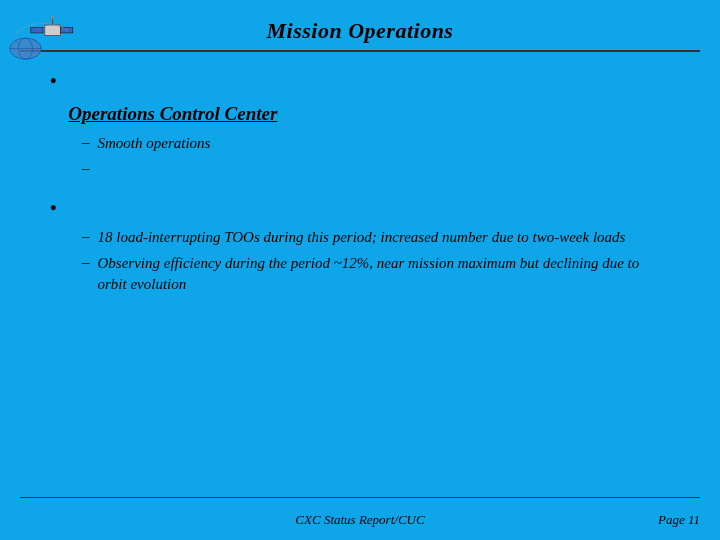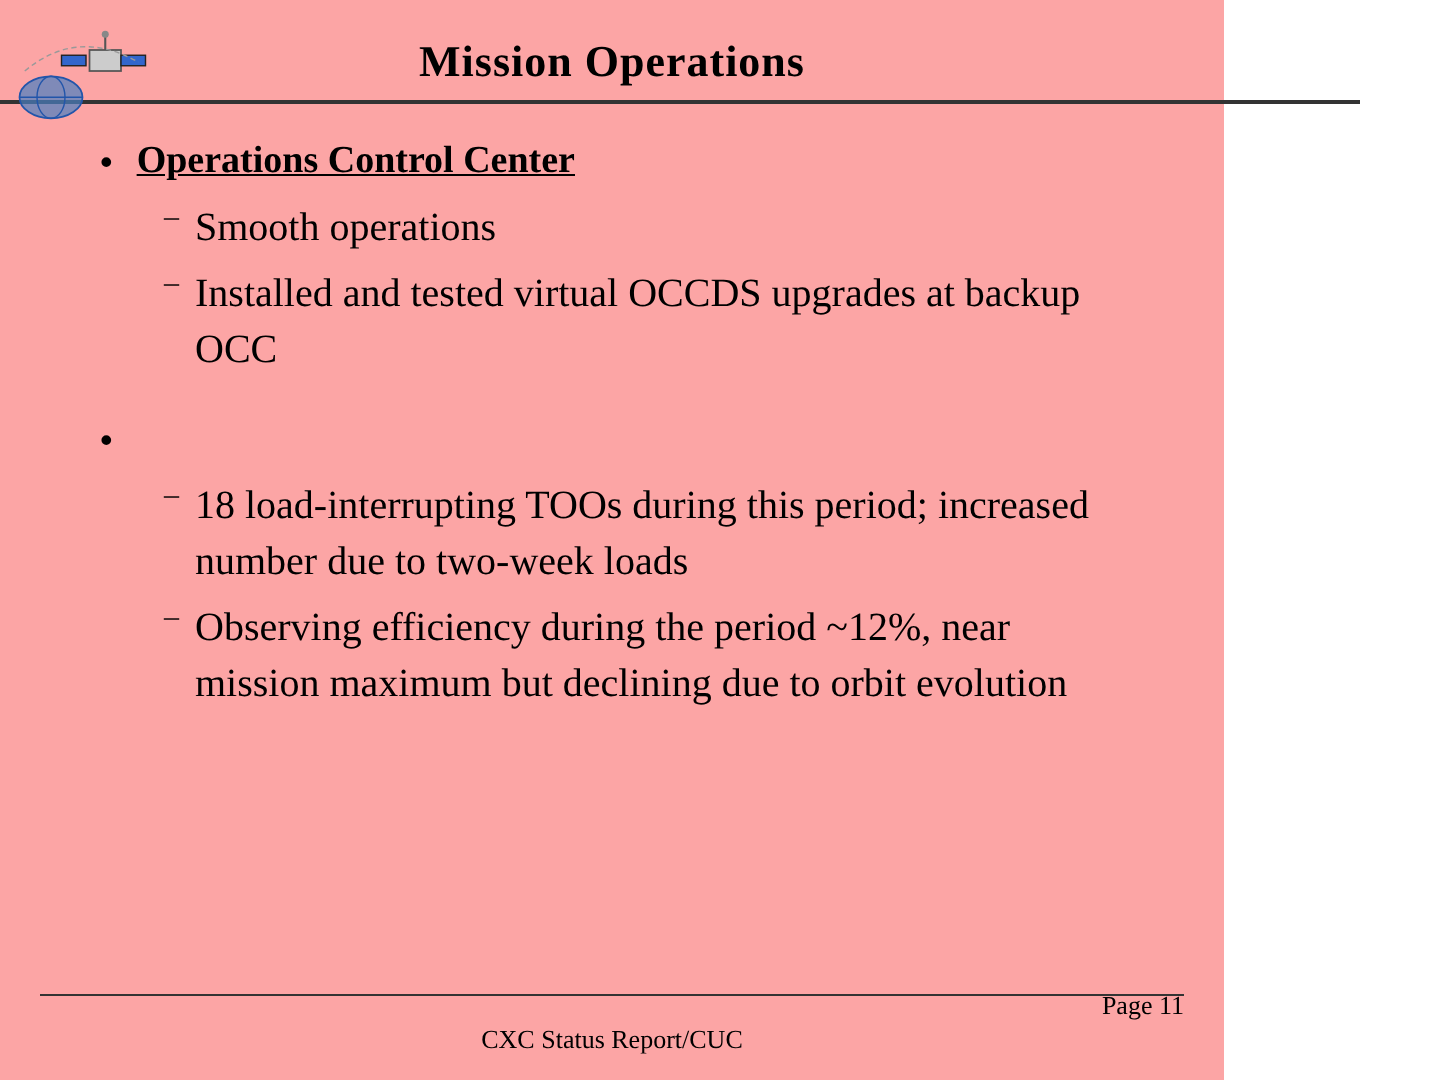--- a/index.html
+++ b/index.html
@@ -11,25 +11,26 @@
     body {
       width: 720px;
       height: 540px;
       background: #ffffff;
       font-family: 'Times New Roman', Times, serif;
       overflow: hidden;
       position: relative;
     }
 
     .slide-container {
-      width: 612px;
+      width: 720px;
       height: 540px;
-      background: #fca5a5;
+      background: #0ea5e9;
       position: relative;
       padding: 0;
+      font-style: italic;
     }
 
     
     .satellite-icon {
       position: absolute;
       top: 8px;
       left: 8px;
       width: 70px;
       height: 55px;
     }
@@ -76,20 +77,21 @@
       margin-top: 1px;
       flex-shrink: 0;
       color: #000;
     }
 
     .bullet-title {
       font-size: 19px;
       font-weight: bold;
       color: #000000;
       text-decoration: underline;
+      margin-top: 33px;
     }
 
     .sub-items {
       margin-left: 32px;
     }
 
     .sub-item {
       display: flex;
       align-items: flex-start;
       margin-bottom: 5px;
@@ -97,21 +99,21 @@
 
     .dash {
       font-size: 15px;
       margin-right: 8px;
       flex-shrink: 0;
       color: #000;
       margin-top: 1px;
     }
 
     .sub-item-text {
-      font-size: 20px;
+      font-size: 15px;
       color: #000000;
       line-height: 1.4;
     }
 
     
     .footer-divider {
       position: absolute;
       bottom: 42px;
       left: 20px;
       right: 20px;
@@ -124,21 +126,21 @@
       bottom: 12px;
       left: 0;
       right: 0;
       text-align: center;
       font-size: 13px;
       color: #000;
     }
 
     .footer-right {
       position: absolute;
-      bottom: 29px;
+      bottom: 12px;
       right: 20px;
       font-size: 13px;
       color: #000;
     }
   </style>
 </head>
 <body>
 
 <div class="slide-container">
 
@@ -175,21 +177,20 @@
         <span class="bullet-dot">•</span>
         <span class="bullet-title">Operations Control Center</span>
       </div>
       <div class="sub-items">
         <div class="sub-item">
           <span class="dash">–</span>
           <span class="sub-item-text">Smooth operations</span>
         </div>
         <div class="sub-item">
           <span class="dash">–</span>
-          <span class="sub-item-text">Installed and tested virtual OCCDS upgrades at backup OCC</span>
         </div>
       </div>
     </div>
 
     <div class="bullet-section">
       <div class="bullet-header">
         <span class="bullet-dot">•</span>
       </div>
       <div class="sub-items">
         <div class="sub-item">

